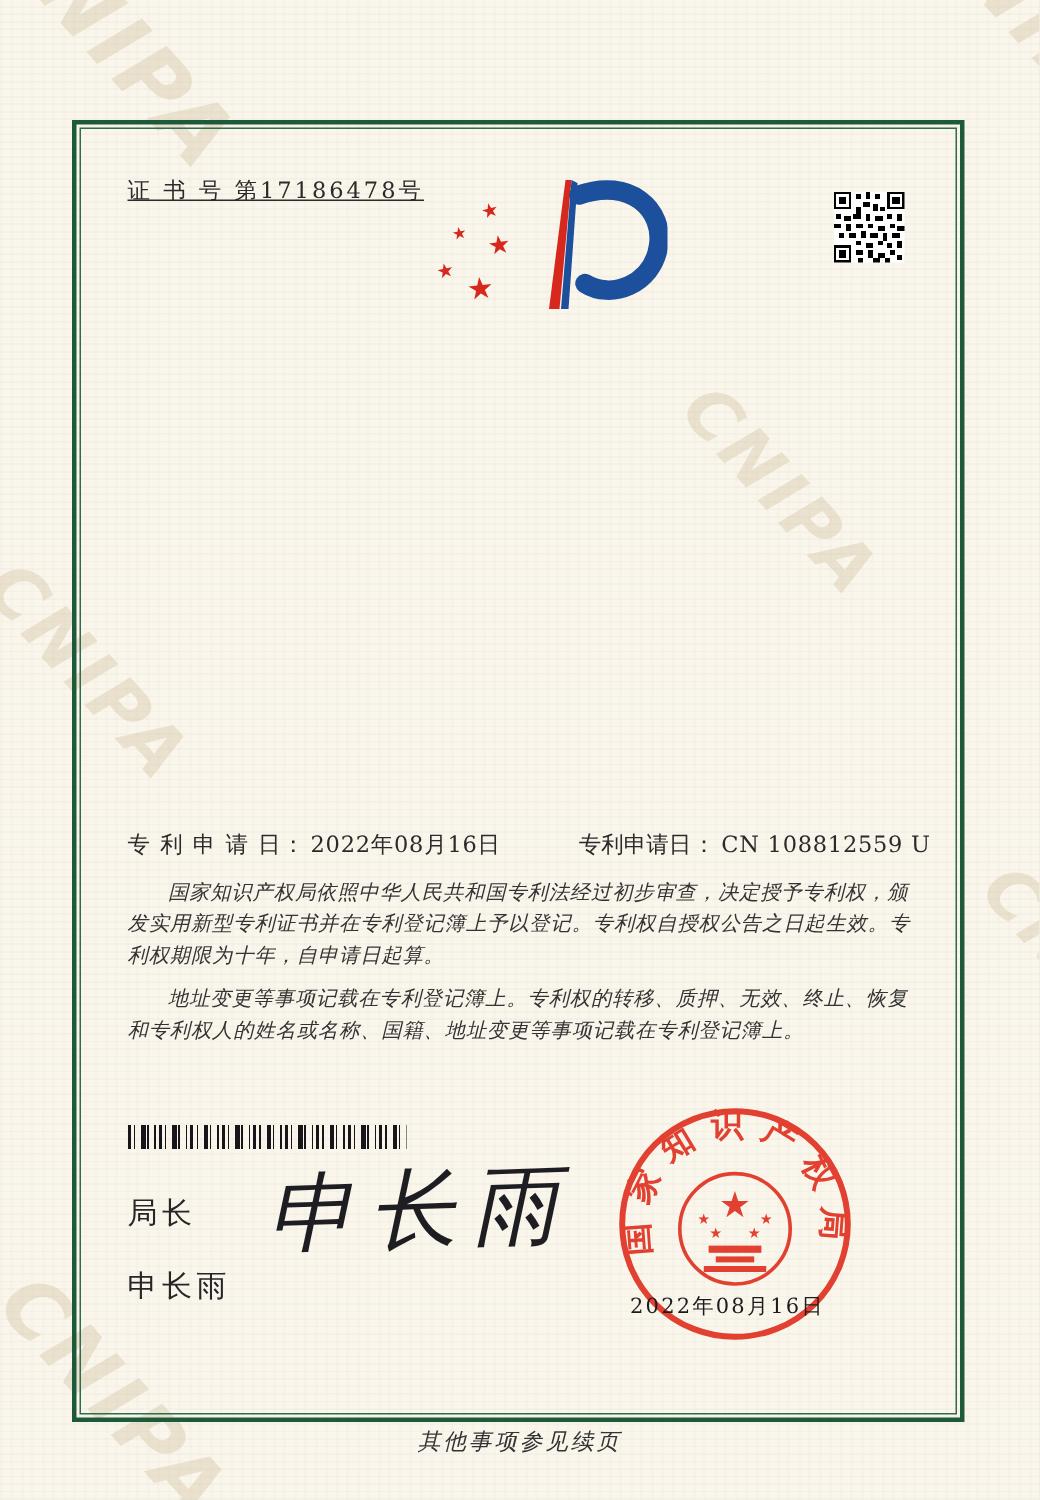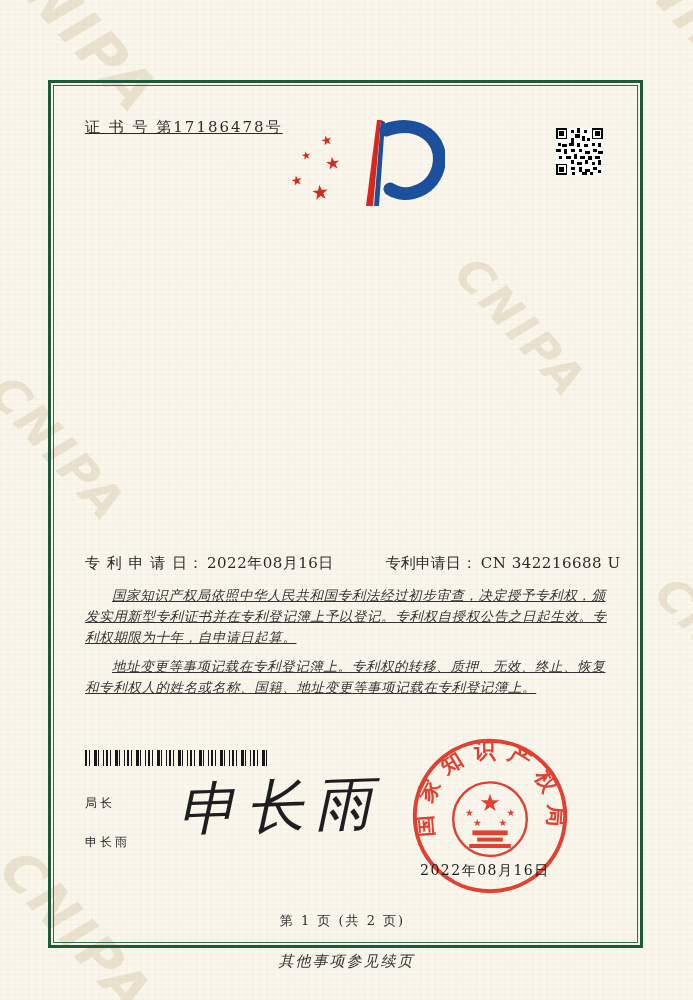--- a/index.html
+++ b/index.html
@@ -55,31 +55,31 @@
     vertical-align:bottom;
   }
   .colon{display:inline-block;margin:0 4px 0 1px;}
   .val{letter-spacing:0.5px;}
   .grant2{margin-left:52px;}
   .paras{
     position:absolute;left:85px;top:585px;width:528px;
     font-size:13.5px;line-height:21px;font-style:italic;
     letter-spacing:0.6px;color:#333;z-index:2;
   }
-  .paras p{margin:0 0 8px 0;text-indent:2em;text-decoration:underline;}
+  .paras p{margin:0 0 8px 0;text-indent:2em;}
   .barcode{
     position:absolute;left:85px;top:750px;width:186px;height:16px;z-index:2;
     background:repeating-linear-gradient(90deg,
       #15151a 0 2px, transparent 2px 4px,
       #15151a 4px 5px, transparent 5px 9px,
       #15151a 9px 12px, transparent 12px 13px,
       #15151a 13px 14px, transparent 14px 18px,
       #15151a 18px 19px, transparent 19px 21px);
   }
-  .director{position:absolute;left:85px;top:795px;font-size:12px;letter-spacing:3px;z-index:2;}
+  .director{position:absolute;left:85px;top:795px;font-size:20px;letter-spacing:3px;z-index:2;}
   .director .name{display:block;margin-top:22px;}
   .signature{
     position:absolute;left:178px;top:768px;width:220px;
     font-size:58px;font-style:italic;letter-spacing:10px;
     color:#1e1e22;z-index:3;transform:rotate(-2deg);
     font-family:"DejaVu Serif","Liberation Serif",serif;
   }
   .seal{position:absolute;left:410px;top:736px;width:160px;height:160px;z-index:4;opacity:0.92;}
   .seal-date{
     position:absolute;left:420px;top:862px;width:150px;
@@ -181,21 +181,21 @@
         <rect x="10" y="27" width="2" height="2"></rect>
           <rect x="16" y="27" width="3" height="2"></rect>
           <rect x="21" y="27" width="2" height="2"></rect>
       </g>
     </svg>
   </div>
 
 
 
   <div class="row" style="top:554px;">
-    <span class="lbl">专利申请日</span><span class="colon">：</span><span class="val">2022年08月16日</span><span class="grant2"><span>专利申请日</span><span class="colon">：</span><span class="val">CN 342216688 U</span></span>
+    <span class="lbl">专利申请日</span><span class="colon">：</span><span class="val">2022年08月16日</span><span class="grant2"><span>专利申请日</span><span class="colon">：</span><span class="val">CN 108812559 U</span></span>
   </div>
 
   <div class="paras">
     <p>国家知识产权局依照中华人民共和国专利法经过初步审查，决定授予专利权，颁发实用新型专利证书并在专利登记簿上予以登记。专利权自授权公告之日起生效。专利权期限为十年，自申请日起算。</p>
     <p>地址变更等事项记载在专利登记簿上。专利权的转移、质押、无效、终止、恢复和专利权人的姓名或名称、国籍、地址变更等事项记载在专利登记簿上。</p>
   </div>
 
   <div class="barcode"></div>
 
   <div class="director">
@@ -222,17 +222,16 @@
         <text x="84" y="112" font-size="12">★</text>
         <text x="116" y="112" font-size="12">★</text>
         <rect x="78" y="118" width="44" height="6"></rect>
         <rect x="84" y="127" width="32" height="5"></rect>
         <rect x="74" y="135" width="52" height="5"></rect>
       </g>
     </svg>
   </div>
   <div class="seal-date">2022年08月16日</div>
 
-  <div class="pageinfo">第 1 页 (共 2 页)</div>
 
   <div class="footnote">其他事项参见续页</div>
 
 </div>
 
 </body></html>

